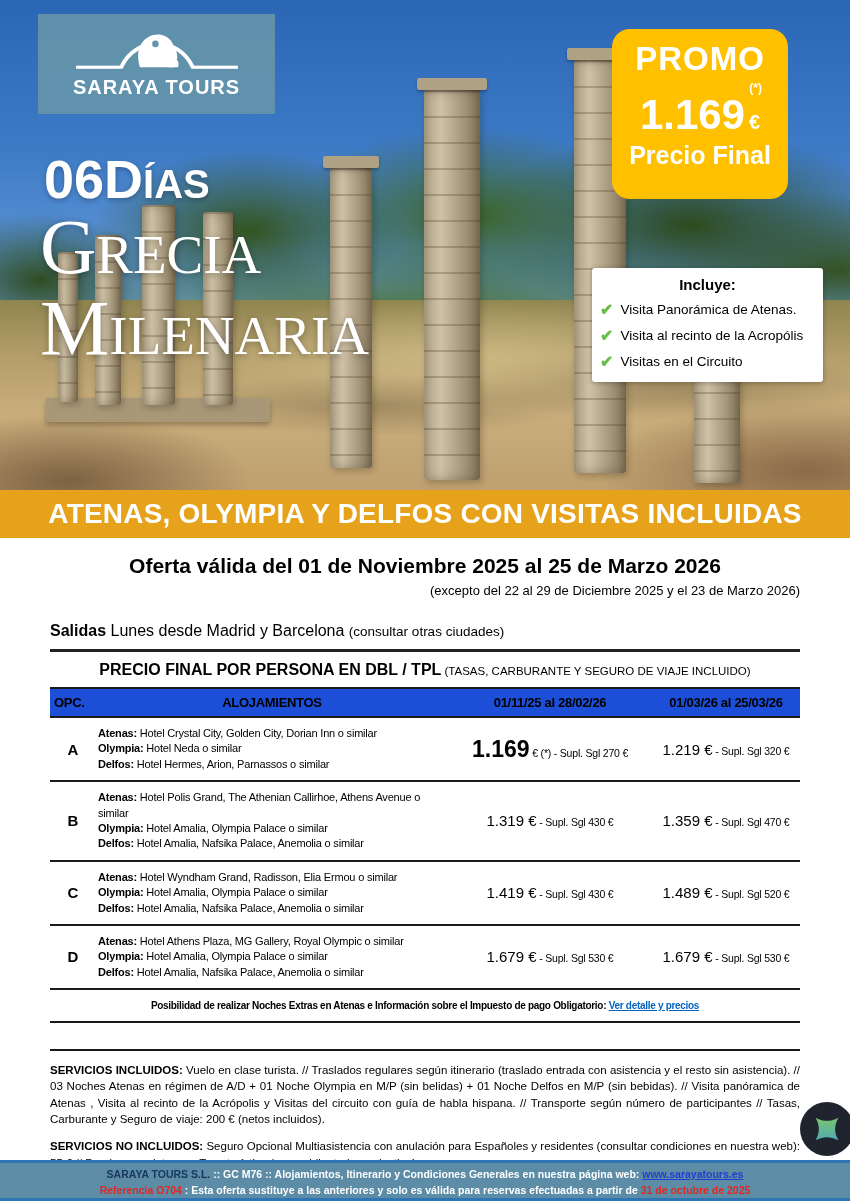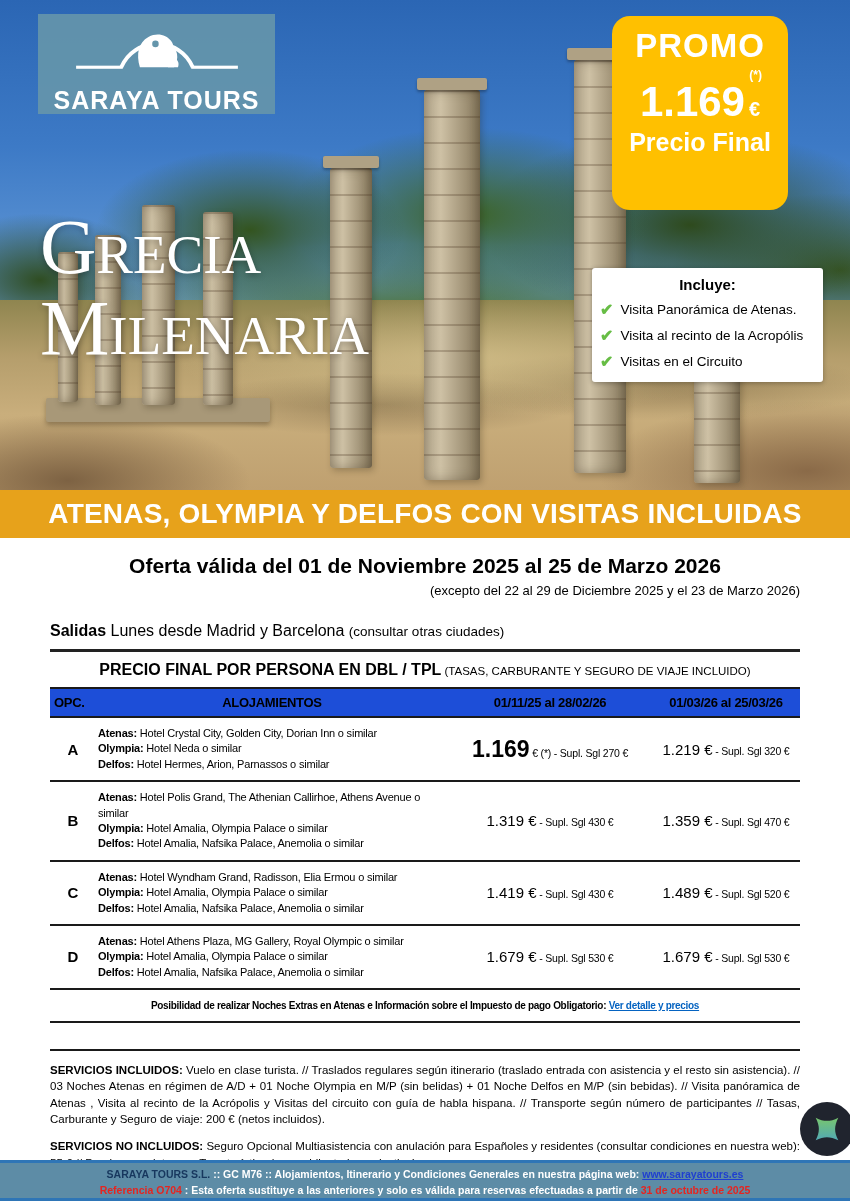--- a/index.html
+++ b/index.html
@@ -36,23 +36,23 @@
   .c6{left:424px;top:90px;width:56px;height:390px;}
   .c7{left:574px;top:60px;width:52px;height:413px;}
   .c8{left:694px;top:340px;width:46px;height:143px;}
   .stylobate{position:absolute;left:46px;top:398px;width:224px;height:24px;z-index:2;background:#A89878;
     border-radius:2px;box-shadow:0 3px 5px rgba(50,38,20,0.35);}
 
   
   .logo-box{position:absolute;left:38px;top:14px;width:237px;height:100px;z-index:10;
     background:rgba(100,149,171,0.93);text-align:center;box-sizing:border-box;padding-top:5px;}
   .logo-box svg{width:176px;height:56px;display:block;margin:0 auto;}
-  .logo-text{color:#fff;font-weight:700;font-size:25px;letter-spacing:1px;margin-top:11px;}
-
-  .promo{position:absolute;left:612px;top:16px;width:176px;height:194px;z-index:10;background:#FFC000;
+  .logo-text{color:#fff;font-weight:700;font-size:20px;letter-spacing:1px;margin-top:1px;}
+
+  .promo{position:absolute;left:612px;top:29px;width:176px;height:170px;z-index:10;background:#FFC000;
     border-radius:18px;color:#fff;text-align:center;box-sizing:border-box;padding-top:12px;}
   .promo-label{font-size:33px;font-weight:700;letter-spacing:1px;line-height:1.1;}
   .promo-star{font-size:12px;font-weight:700;text-align:right;padding-right:26px;margin-top:5px;line-height:1;}
   .promo-price{font-size:42px;font-weight:700;line-height:1;}
   .promo-cur{font-size:20px;font-weight:700;margin-left:4px;}
   .promo-final{font-size:25px;font-weight:700;margin-top:5px;}
 
   .days{position:absolute;left:44px;top:148px;z-index:10;color:#fff;font-weight:700;text-shadow:0 2px 5px rgba(0,0,0,0.25);}
   .days-big{font-size:54px;}
   .days-small{font-size:40px;}
@@ -143,20 +143,21 @@
       <div class="logo-text">SARAYA TOURS</div>
     </div>
 
     <div class="promo">
       <div class="promo-label">PROMO</div>
       <div class="promo-star">(*)</div>
       <div class="promo-price"><span>1.169</span><span class="promo-cur">€</span></div>
       <div class="promo-final">Precio Final</div>
     </div>
 
+    <div class="days"><span class="days-big">06D</span><span class="days-small">ÍAS</span></div>
 
     <div class="main-title">
       <div>Grecia</div>
       <div>Milenaria</div>
     </div>
 
     <div class="includes">
       <div class="inc-title">Incluye:</div>
       <div class="inc-item">
           <span class="check">✔</span>

